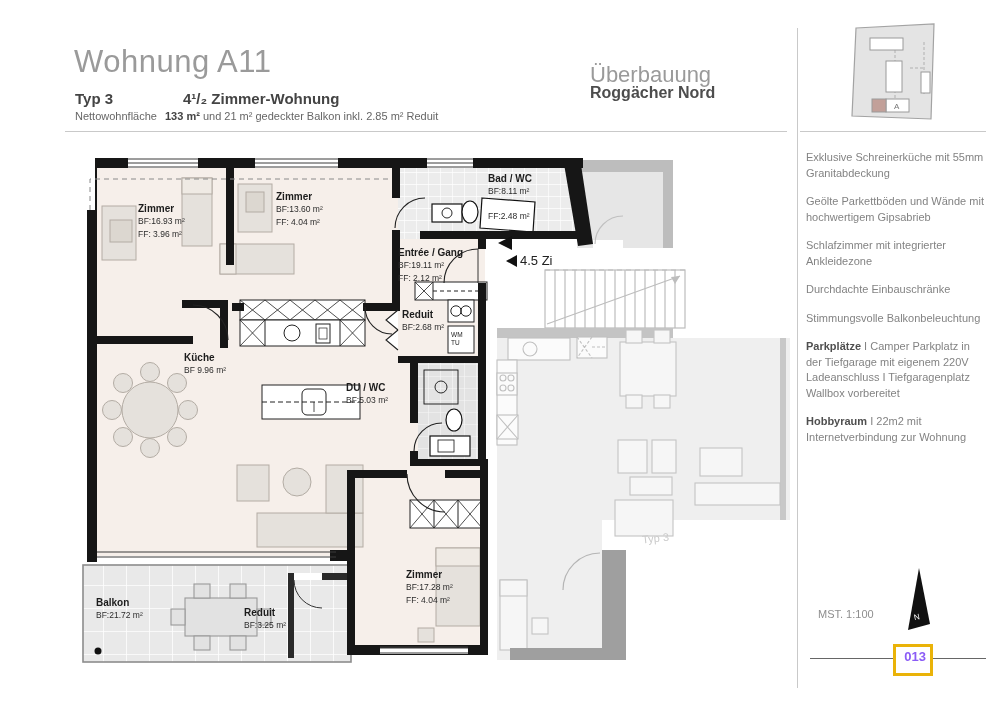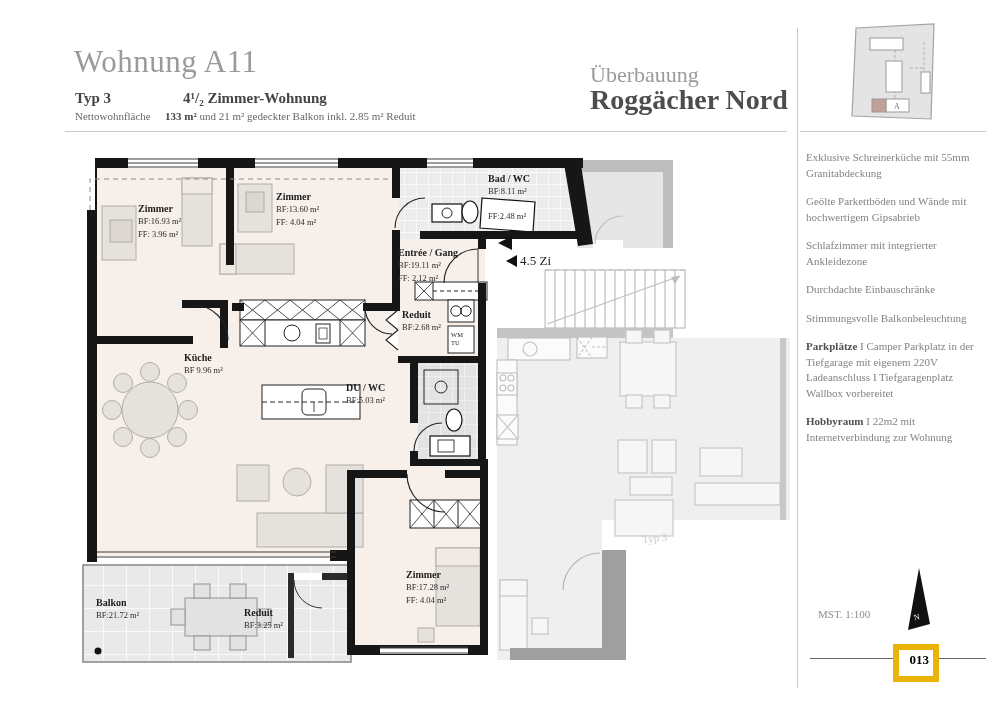--- a/index.html
+++ b/index.html
@@ -1,39 +1,39 @@
 <!DOCTYPE html>
 <html><head>
 <meta charset="utf-8">
 <style>
   html,body{margin:0;padding:0;background:#fff;}
   .page{position:relative;width:1000px;height:706px;background:#fff;overflow:hidden;
-        font-family:Liberation Serif, serif;color:#333;}
+        font-family:Liberation Sans, sans-serif;color:#333;}
   .abs{position:absolute;}
   
   .main-title{left:74px;top:44px;font-size:31px;color:#9a9a9a;letter-spacing:.5px;}
   .typ{left:75px;top:90px;font-size:15px;font-weight:bold;color:#444;}
   .netto{left:75px;top:110px;font-size:11px;color:#666;}
   .roomtitle{left:183px;top:90px;font-size:15px;font-weight:bold;color:#444;}
   .arealine{left:165px;top:110px;font-size:11px;color:#666;}
   .arealine b{color:#444;}
   .proj1{left:590px;top:62px;font-size:22px;color:#9a9a9a;}
-  .proj2{left:590px;top:84px;font-size:28px;font-weight:bold;color:#4d4d4d;}
+  .proj2{left:590px;top:84px;font-size:16px;font-weight:bold;color:#4d4d4d;}
   .hr-left{left:65px;top:131px;width:722px;height:1px;background:#c9c9c9;}
   .hr-right{left:800px;top:131px;width:186px;height:1px;background:#c9c9c9;}
   .vdivider{left:797px;top:28px;width:1px;height:660px;background:#c9c9c9;}
   
   .sidebar{left:806px;top:150px;width:180px;}
   .sb-head{font-size:14.5px;font-weight:bold;color:#2e2e2e;margin:0 0 17px 0;}
   .sidebar p{font-size:11px;line-height:15.5px;color:#838383;margin:0 0 13px 0;}
   .sidebar p b{color:#4f4f4f;}
   .mst{left:818px;top:608px;font-size:11px;color:#8e8e8e;}
   .pagelne{left:810px;top:658px;width:176px;height:1px;background:#666;}
-  .pagebox{left:893px;top:644px;width:30px;height:24px;background:#fff;border:6px solid #eab308;
-           font-size:13px;font-weight:bold;color:#000000;text-align:right;padding:2px 4px 0 0;}
+  .pagebox{left:893px;top:644px;width:30px;height:24px;background:#fff;border:3px solid #eab308;
+           font-size:13px;font-weight:bold;color:#8b5cf6;text-align:right;padding:2px 4px 0 0;}
   
   .plan{left:80px;top:148px;width:710px;height:537px;}
   .rlabel{position:absolute;white-space:nowrap;}
   .rname{display:block;font-size:10px;font-weight:bold;color:#1c1c1c;line-height:13px;}
   .rarea{display:block;font-size:8.5px;color:#2b2b2b;line-height:12.5px;}
   .tinytxt{display:block;font-size:6.5px;color:#222;line-height:8px;}
   .entrance{position:absolute;left:440px;top:105px;font-size:13px;color:#222;}
   .tri{position:absolute;left:-14px;top:2px;width:0;height:0;border-top:6px solid transparent;
        border-bottom:6px solid transparent;border-right:11px solid #111;}
   .ghostlbl{position:absolute;left:562px;top:384px;font-size:11px;color:#cbcbcb;transform:rotate(-6deg);}

